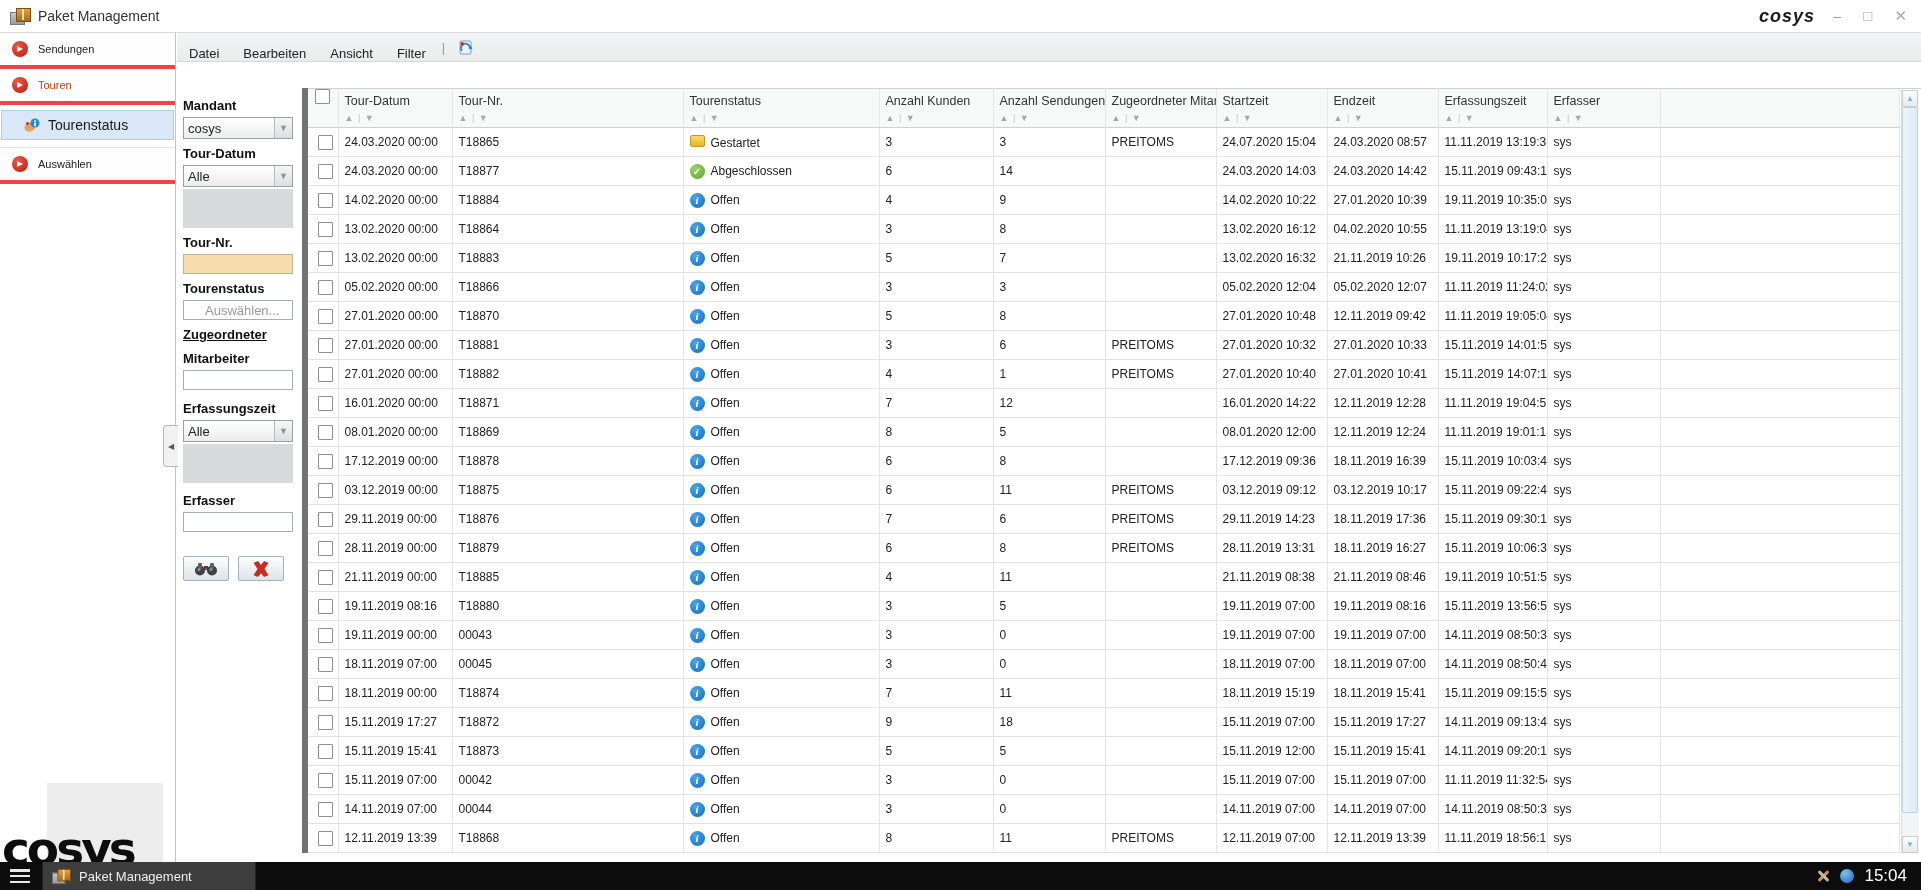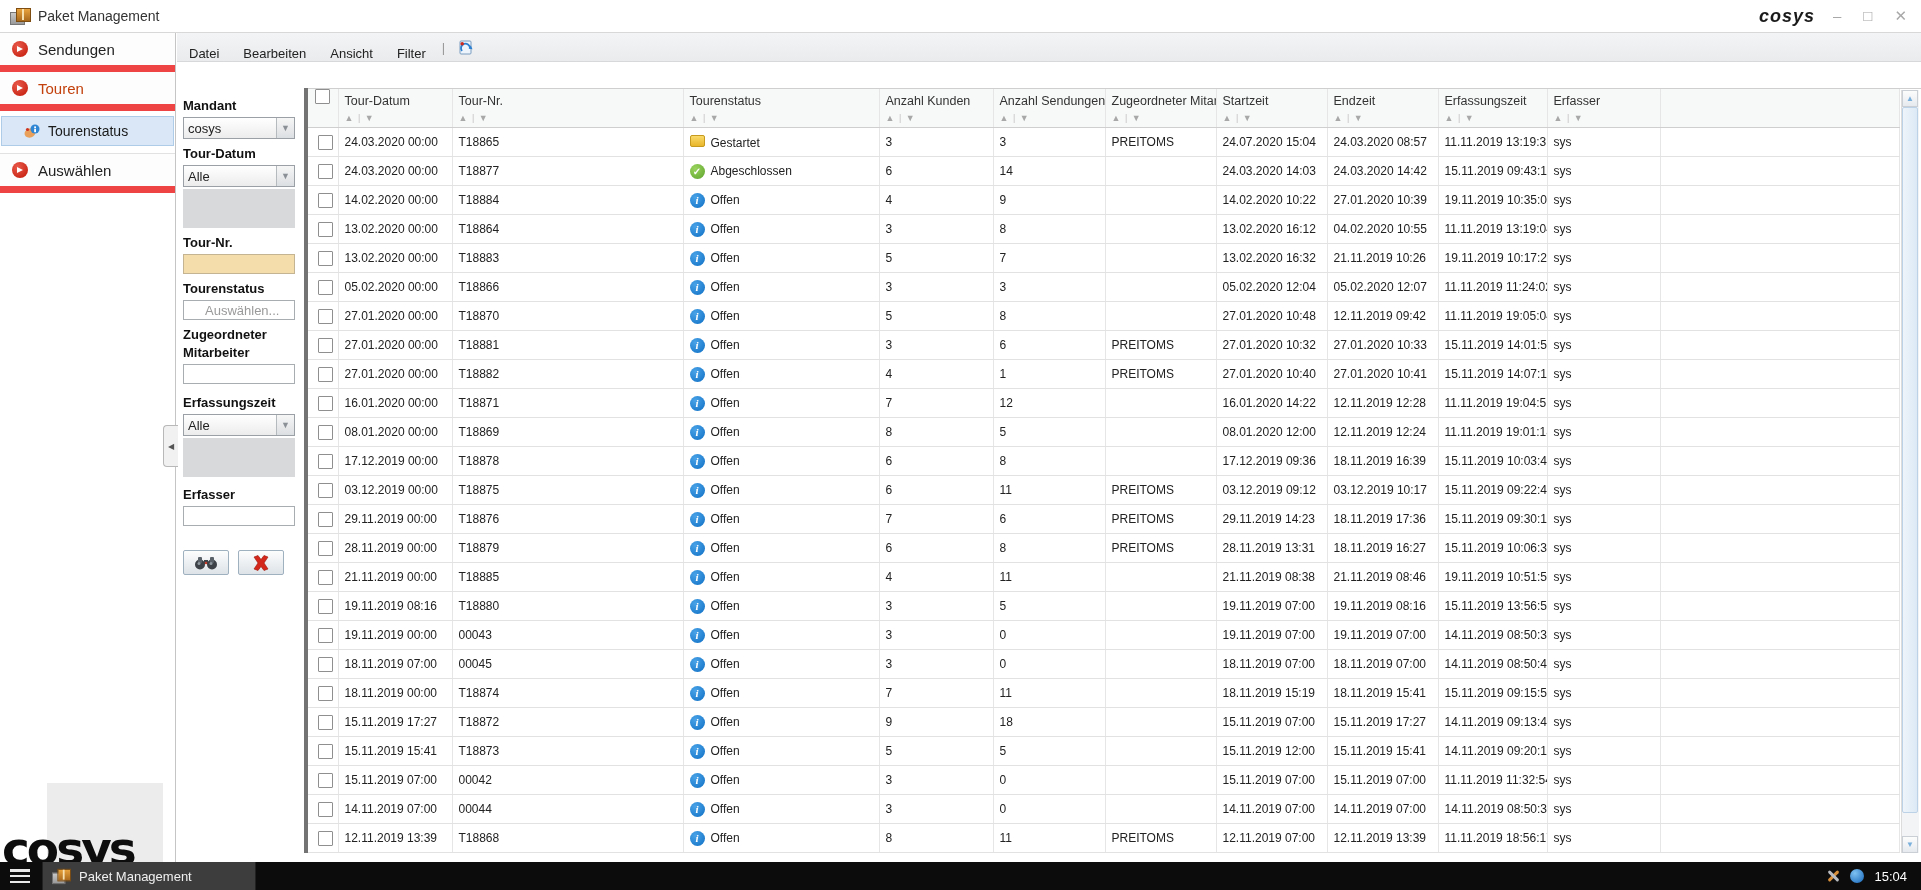--- a/index.html
+++ b/index.html
@@ -12,42 +12,42 @@
   .pkg-icon .p2{position:absolute;left:6px;top:0;width:13px;height:12px;background:linear-gradient(#e8a23c,#a9691c);border:1px solid #7d4d12;}
   .pkg-icon .p2::after{content:"";position:absolute;left:5px;top:0;width:2px;height:11px;background:#f7e0b0;}
   .title-text{font-size:14px;color:#333;}
   .tb-right{margin-left:auto;display:flex;align-items:center;gap:18px;padding-right:14px;}
   .brand{font-size:18px;font-weight:bold;font-style:italic;letter-spacing:1px;color:#1a1a1a;}
   .wctrl{display:flex;gap:22px;color:#a8a8a8;font-size:15px;}
   .wctrl span{cursor:default;}
 
   
   .sidebar{position:absolute;left:0;top:33px;width:176px;height:829px;background:#fff;border-right:1px solid #c5c5c5;box-sizing:border-box;}
-  .side-item{height:32px;display:flex;align-items:center;border-bottom:7px solid #ef4444;background:#fdfdfd;font-size:15px;color:#222;}
+  .side-item{height:32px;display:flex;align-items:center;border-bottom:4px solid #ef4444;background:#fdfdfd;font-size:11px;color:#222;}
   .side-item .redball{width:16px;height:16px;border-radius:50%;background:radial-gradient(circle at 35% 30%,#e8594a,#c21807);margin:0 10px 0 12px;position:relative;flex:none;}
   .side-item .redball::after{content:"";position:absolute;left:5px;top:4.5px;border-left:6px solid #fff;border-top:3.5px solid transparent;border-bottom:3.5px solid transparent;}
   .side-item.red-label{color:#c2410c;}
   .side-gap{height:5px;}
   .side-sub{height:30px;margin:0 1px;display:flex;align-items:center;background:#d9e7f6;border:1px solid #aecbe8;box-sizing:border-box;font-size:14px;color:#1a1a1a;}
   .ts-icon{width:16px;height:16px;margin:0 8px 0 22px;flex:none;}
 
   
   .menubar{position:absolute;left:177px;top:33px;width:1744px;height:28px;background:linear-gradient(#f3f4f5,#e9ebed);border-bottom:1px solid #d6d8da;display:flex;align-items:center;font-size:13px;color:#222;}
   .menu-item{padding:0 12px;height:100%;display:flex;align-items:center;cursor:default;margin-top:12px;}
   .menu-sep{color:#999;padding:0 4px;}
   .menu-ricon{position:relative;width:17px;height:17px;margin-left:8px;}
 
   .statusrow{position:absolute;left:177px;top:62px;width:1744px;height:25px;background:#fdfdfd;display:flex;align-items:center;font-size:12.5px;color:#333;}
   .statusrow .rows-text{padding-left:6px;}
   .pagination{margin-left:auto;display:flex;align-items:center;gap:3px;padding-right:6px;}
   .pg-btn{width:36px;height:18px;border:1px solid #c3c9ce;background:linear-gradient(#ffffff,#e9edf0);display:flex;align-items:center;justify-content:center;color:#68a9db;font-weight:bold;font-size:14px;line-height:1;border-radius:2px;}
   .pg-page{width:34px;height:18px;border:1px solid #c3c9ce;background:#fff;display:flex;align-items:center;justify-content:center;font-size:12px;color:#222;border-radius:2px;}
 
   
-  .filterpanel{position:absolute;left:177px;top:88px;width:131px;height:765px;background:#fff;border-right:4px solid #737373;box-sizing:border-box;padding:8px 9px 0 6px;}
+  .filterpanel{position:absolute;left:177px;top:88px;width:131px;height:765px;background:#fff;border-right:6px solid #737373;box-sizing:border-box;padding:8px 9px 0 6px;}
   .flabel{font-size:13px;font-weight:bold;color:#111;margin:7px 0 3px;line-height:16px;}
   .flabel.first{margin-top:2px;}
   .fselect{height:20px;border:1px solid #9aa0a6;background:linear-gradient(#ffffff,#ececec);display:flex;align-items:center;font-size:13px;color:#222;}
   .fselect .val{flex:1;padding-left:4px;}
   .fselect .arr{width:17px;height:100%;border-left:1px solid #b5babf;background:linear-gradient(#f6f6f6,#dcdfe2);display:flex;align-items:center;justify-content:center;color:#8a9096;font-size:9px;}
   .fgray{height:39px;background:#d7d9db;margin-top:2px;}
   .finput{height:20px;border:1px solid #a8adb2;background:#fff;box-sizing:border-box;font-size:13px;display:flex;align-items:center;padding-left:21px;color:#222;}
   .finput.tan{background:#f5dcab;border-color:#c5b491;}
   .finput .ph{color:#9a9a9a;}
   .fbtn-row{display:flex;gap:9px;margin-top:24px;}
@@ -85,21 +85,21 @@
   .logo-square{position:absolute;left:47px;top:2px;width:116px;height:86px;background:#ececec;}
   .logo-text{position:absolute;left:2px;top:40px;font-size:47px;font-weight:900;letter-spacing:-3px;color:#0d0d0d;font-family:"DejaVu Sans",sans-serif;}
   .logo-sub{position:absolute;left:2px;top:97px;font-size:12px;font-weight:bold;font-family:"DejaVu Sans Mono",monospace;color:#000;white-space:nowrap;}
 
   
   .taskbar{position:absolute;left:0;top:862px;width:1921px;height:28px;background:#0c0c0c;display:flex;align-items:center;}
   .hamburger{width:20px;height:14px;margin:0 12px 0 10px;display:flex;flex-direction:column;justify-content:space-between;}
   .hamburger i{display:block;height:2.5px;background:#e8e8e8;}
   .task-app{height:28px;width:214px;background:#3d3d3d;display:flex;align-items:center;color:#f0f0f0;font-size:13px;gap:8px;padding-left:8px;box-sizing:border-box;border-left:1px solid #222;border-right:1px solid #222;}
   .task-app .pkg-icon{margin:0;transform:scale(.9);}
-  .tray{margin-left:auto;display:flex;align-items:center;gap:10px;padding-right:14px;color:#fff;font-size:13px;}
+  .tray{margin-left:auto;display:flex;align-items:center;gap:10px;padding-right:14px;color:#fff;font-size:17px;}
   .tray-tool{width:14px;height:14px;position:relative;}
   .tray-tool i{position:absolute;left:6px;top:0;width:3px;height:14px;background:#d88f3a;border-radius:2px;transform:rotate(45deg);}
   .tray-tool b{position:absolute;left:6px;top:0;width:3px;height:14px;background:#b8bcc0;border-radius:2px;transform:rotate(-45deg);}
   .tray-globe{width:14px;height:14px;border-radius:50%;background:radial-gradient(circle at 35% 30%,#7ec2f2,#1565b8);}
 </style>
 </head>
 <body>
 
 <div class="screen">
 
@@ -186,21 +186,21 @@
     <div class="flabel">Tour-Nr.</div>
     <div class="finput tan">
         <span></span>
       </div>
 
     <div class="flabel">Tourenstatus</div>
     <div class="finput">
         <span class="ph">Auswählen...</span>
       </div>
 
-    <div class="flabel" style="margin-bottom:2px;">Zugeordneter</div>
+    <div class="flabel" style="margin-bottom:8px;text-decoration:underline;">Zugeordneter</div>
     <div class="flabel" style="margin-top:0;">Mitarbeiter</div>
     <div class="finput">
         <span></span>
       </div>
 
     <div class="flabel" style="margin-top:11px;">Erfassungszeit</div>
     <div class="fselect">
       <span class="val">Alle</span>
       <span class="arr">▼</span>
     </div>

